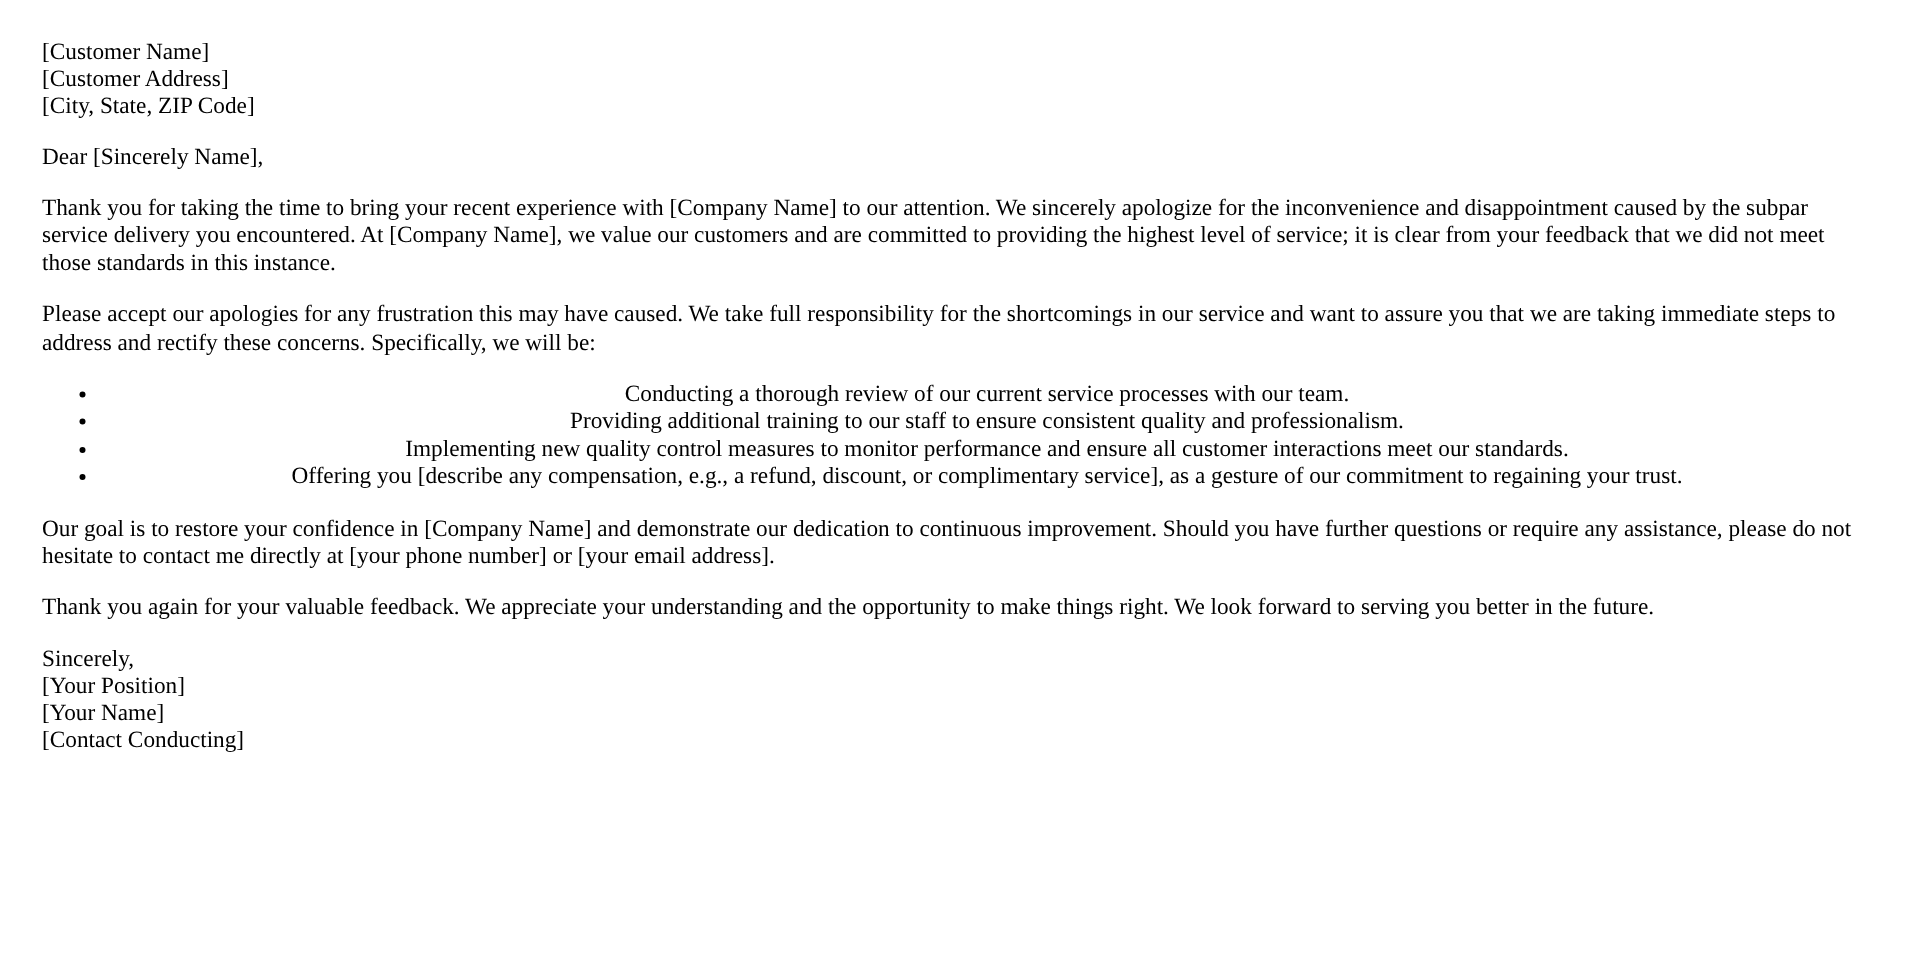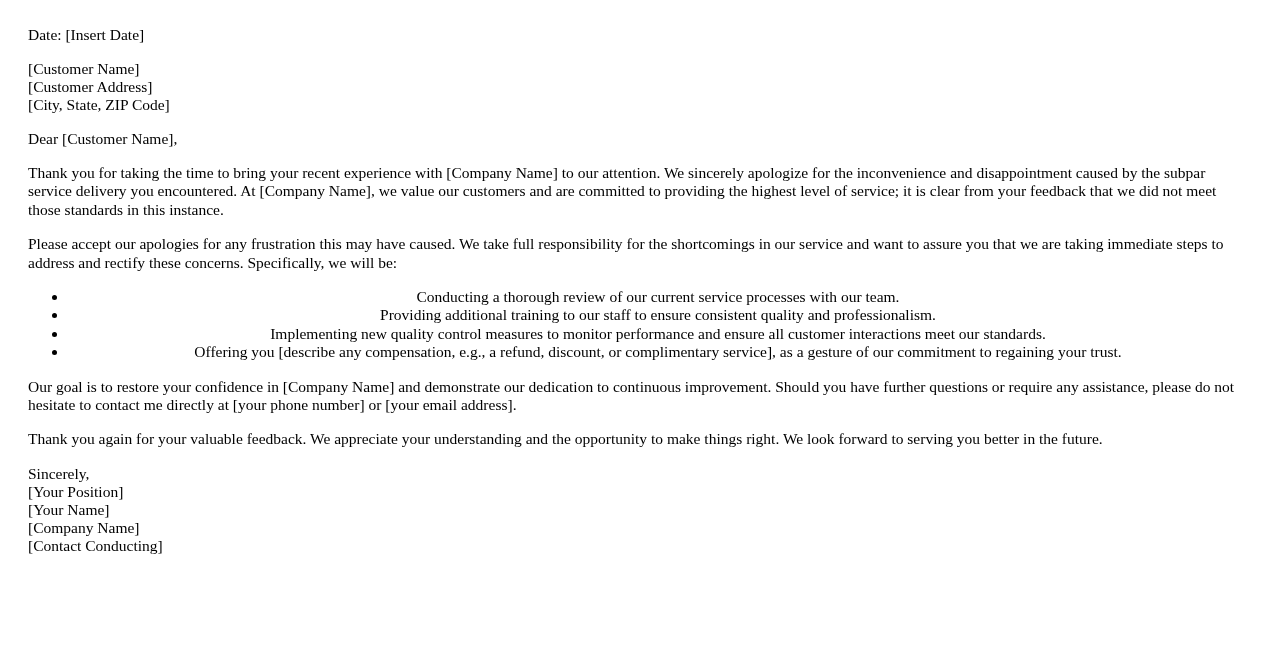--- a/index.html
+++ b/index.html
@@ -50,32 +50,29 @@
   }
   .signature .line {
     line-height: 18px;
   }
 </style>
 </head>
 <body>
 
 <div class="page">
 
-  <div class="block">
-    <span class="line">Date: [Insert Date]</span>
-  </div>
 
   <div class="block">
     <span class="line">[Customer Name]</span>
     <span class="line">[Customer Address]</span>
     <span class="line">[City, State, ZIP Code]</span>
   </div>
 
   <div class="block">
-    <span class="line">Dear [Customer Name],</span>
+    <span class="line">Dear [Sincerely Name],</span>
   </div>
 
   <p class="para">Thank you for taking the time to bring your recent experience with [Company Name] to our attention. We sincerely apologize for the inconvenience and disappointment caused by the subpar service delivery you encountered. At [Company Name], we value our customers and are committed to providing the highest level of service; it is clear from your feedback that we did not meet those standards in this instance.</p>
 
   <p class="para">Please accept our apologies for any frustration this may have caused. We take full responsibility for the shortcomings in our service and want to assure you that we are taking immediate steps to address and rectify these concerns. Specifically, we will be:</p>
 
   <ul class="bullets">
     <li>Conducting a thorough review of our current service processes with our team.</li>
     <li>Providing additional training to our staff to ensure consistent quality and professionalism.</li>
     <li>Implementing new quality control measures to monitor performance and ensure all customer interactions meet our standards.</li>
@@ -83,17 +80,16 @@
   </ul>
 
   <p class="para">Our goal is to restore your confidence in [Company Name] and demonstrate our dedication to continuous improvement. Should you have further questions or require any assistance, please do not hesitate to contact me directly at [your phone number] or [your email address].</p>
 
   <p class="para">Thank you again for your valuable feedback. We appreciate your understanding and the opportunity to make things right. We look forward to serving you better in the future.</p>
 
   <div class="block signature">
     <span class="line">Sincerely,</span>
     <span class="line">[Your Position]</span>
     <span class="line">[Your Name]</span>
-    <span class="line">[Company Name]</span>
     <span class="line">[Contact Conducting]</span>
   </div>
 
 </div>
 
 </body></html>

